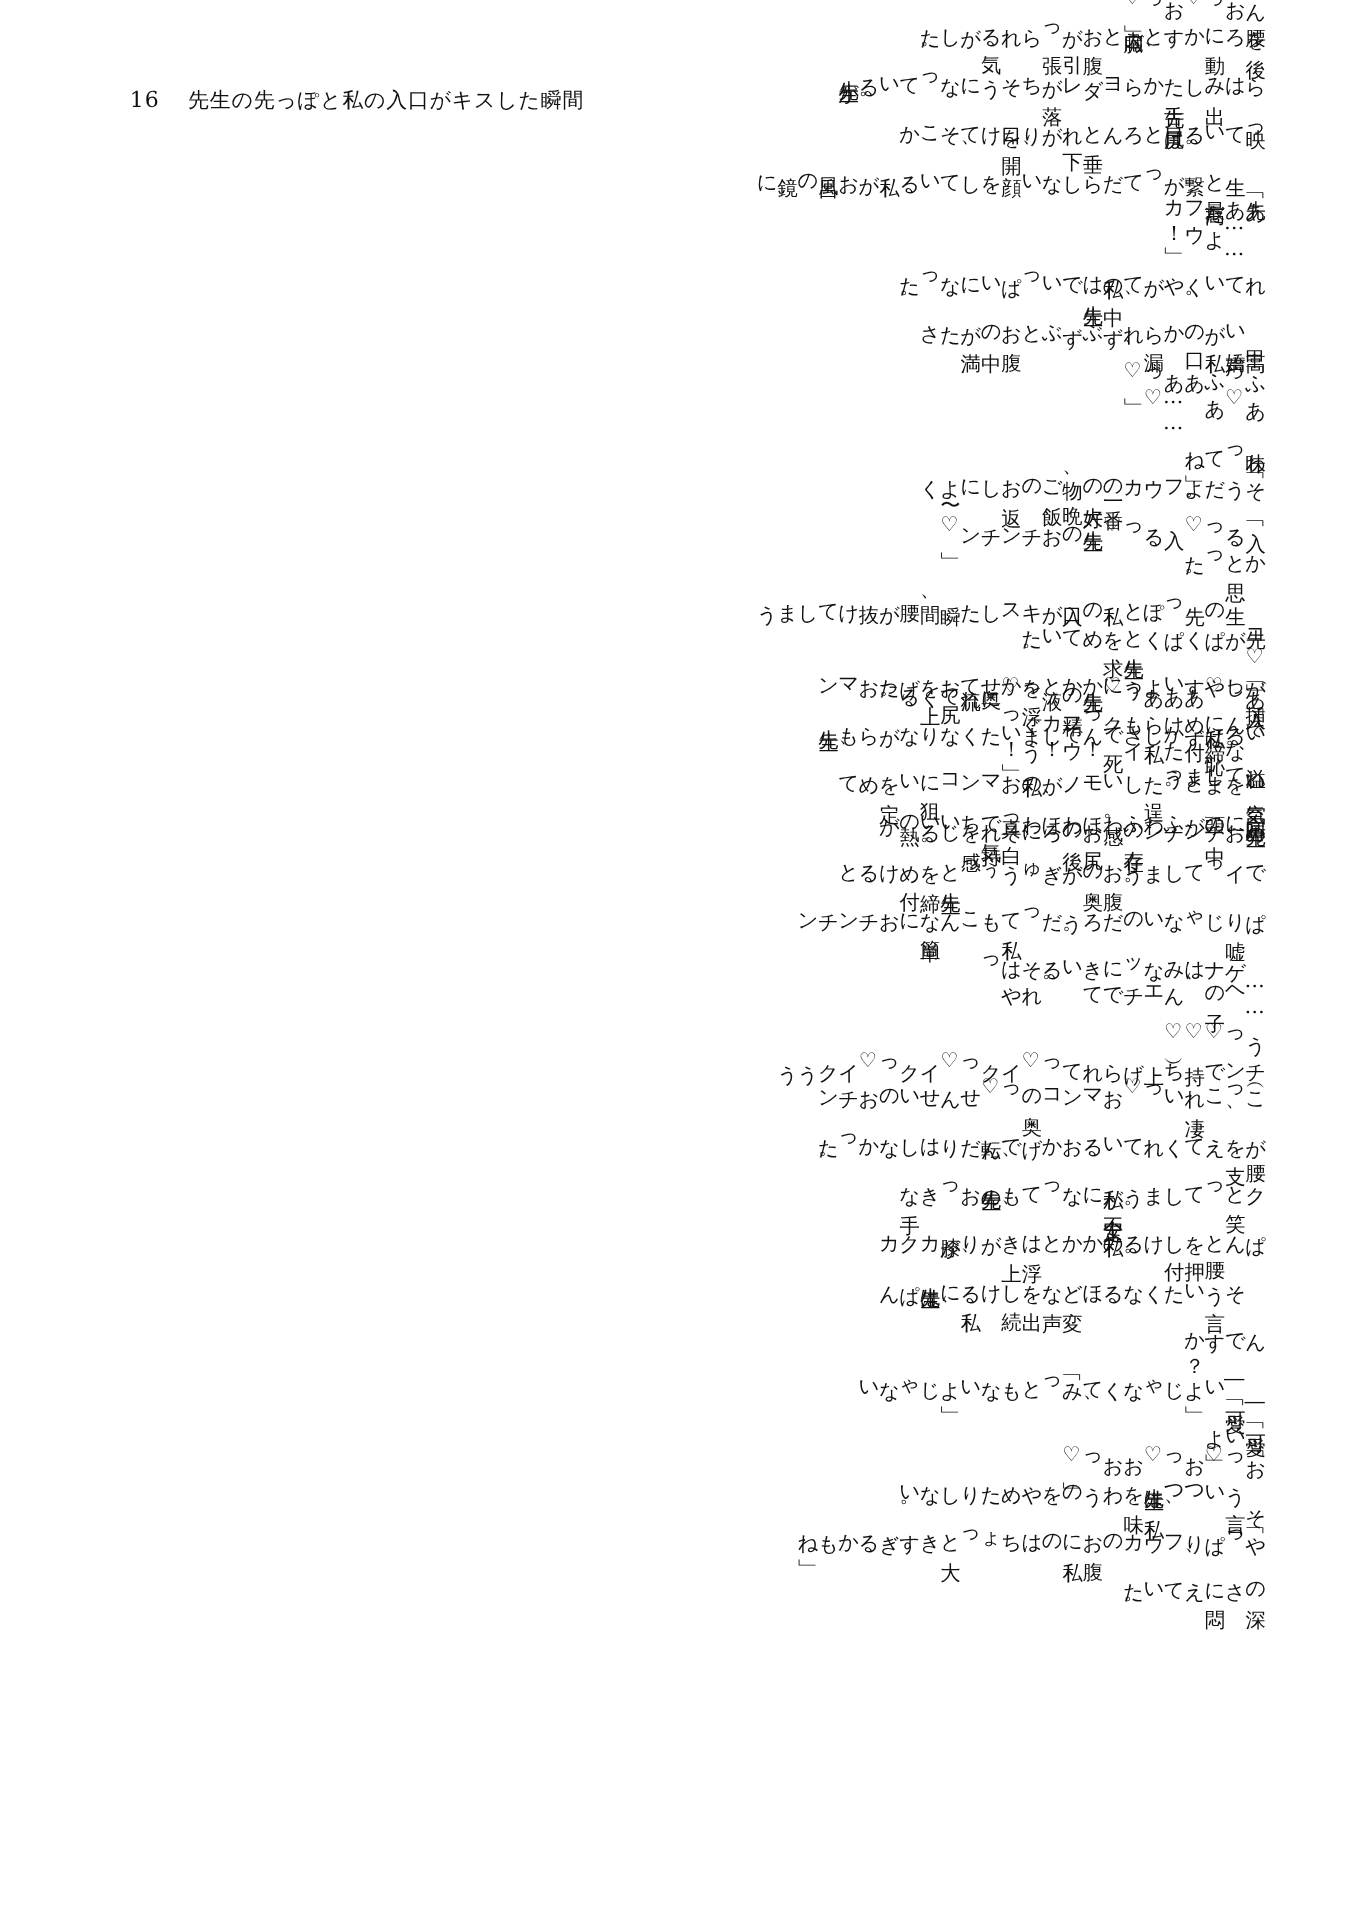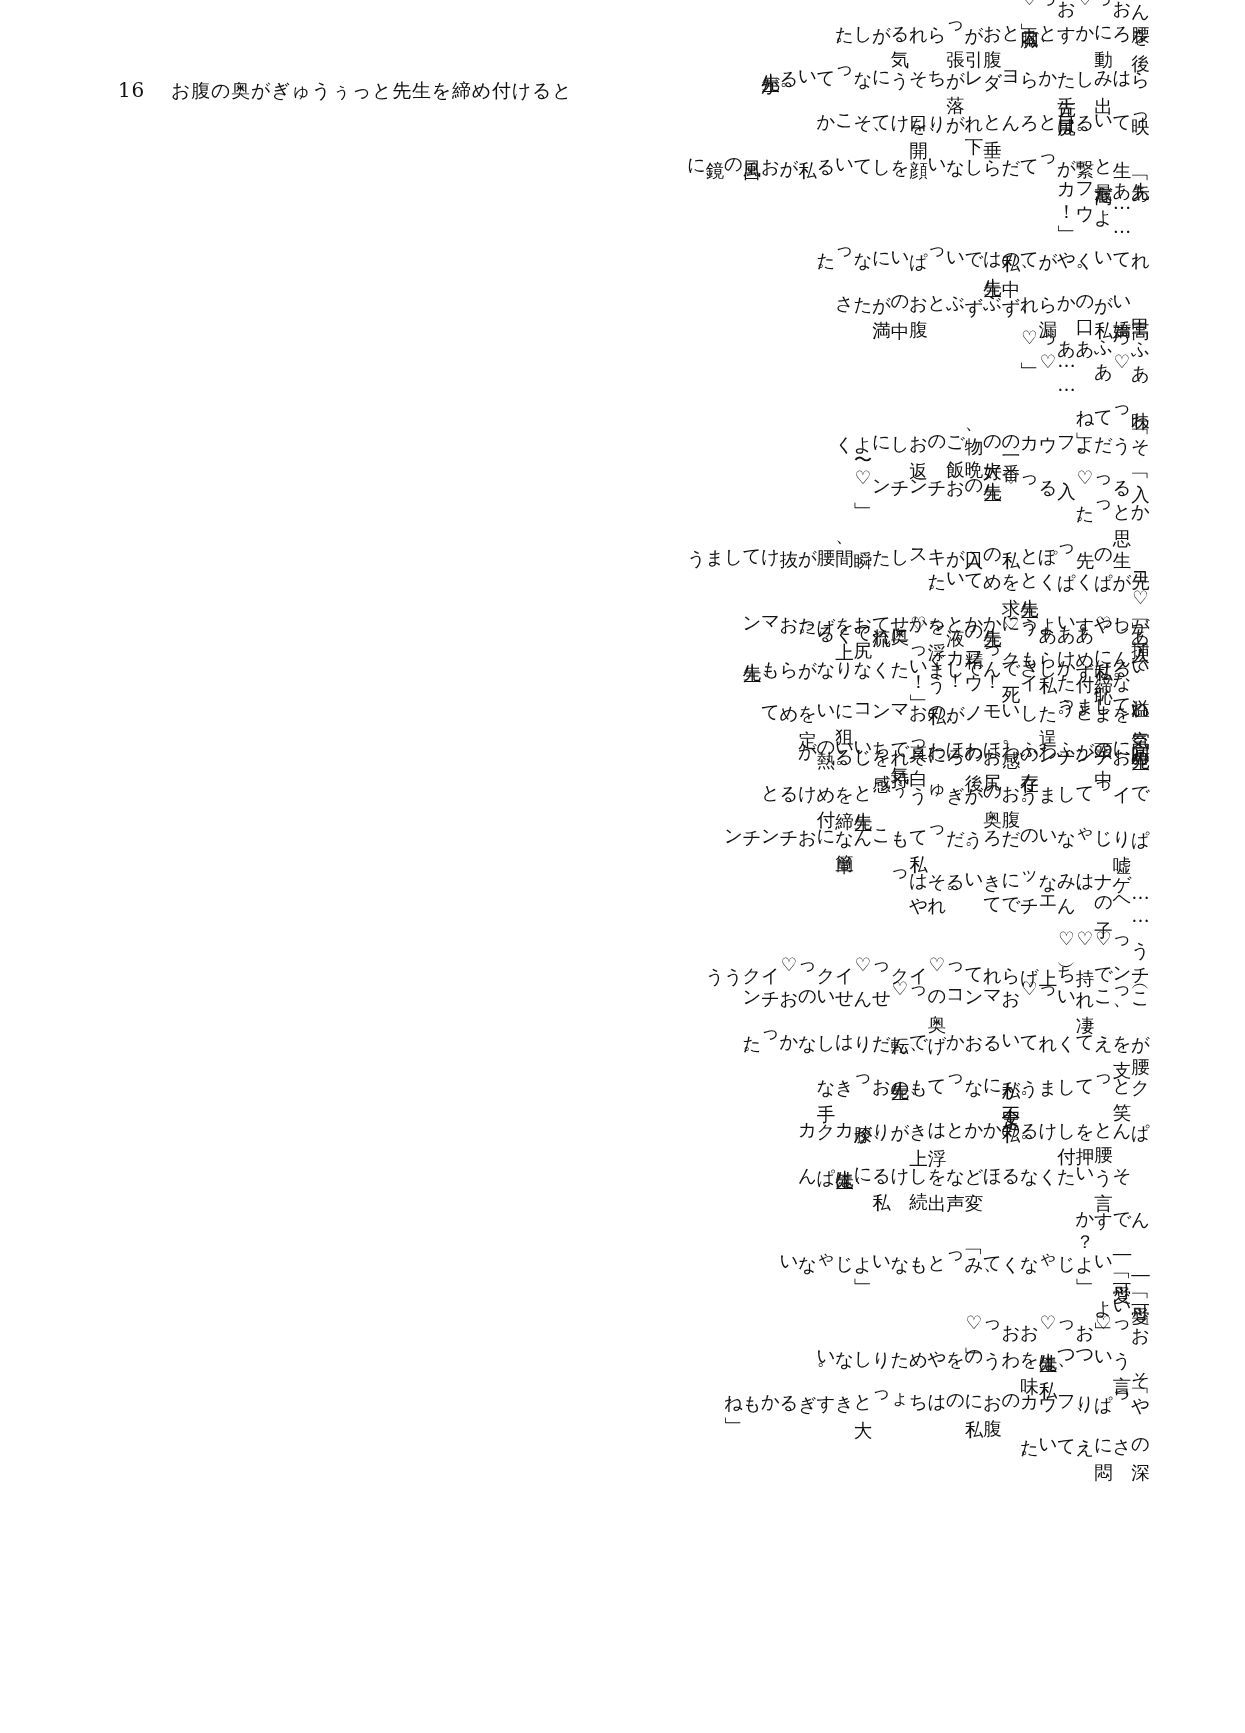--- a/index.html
+++ b/index.html
@@ -78,21 +78,21 @@
     color: #111111;
   }
 </style>
 </head>
 <body>
 
 <div class="page">
 
   <div class="header">
     <span class="folio">16</span>
-    <span>お腹の奥がぎゅうぅっと先生を締め付けると</span>
+    <span>先生の先っぽと私の入口がキスした瞬間</span>
   </div>
 
   <div class="body-area">
 
     <div class="block top">
       <div class="col">先生のおチンチンの存在感。お尻の後ろにそれを感じる。熱</div>
       <div class="col">い空気をまとった逞しいモノが、私のおマンコに狙いを定めて</div>
       <div class="col">いる。私は恥ずかしさで死んでしまいたくなりながらも、先生</div>
       <div class="col">が挿入しやすいようにかかとを浮かせてお尻を上げた。おマン</div>
       <div class="col">コがぱくぱくと先生を求めていた。</div>

